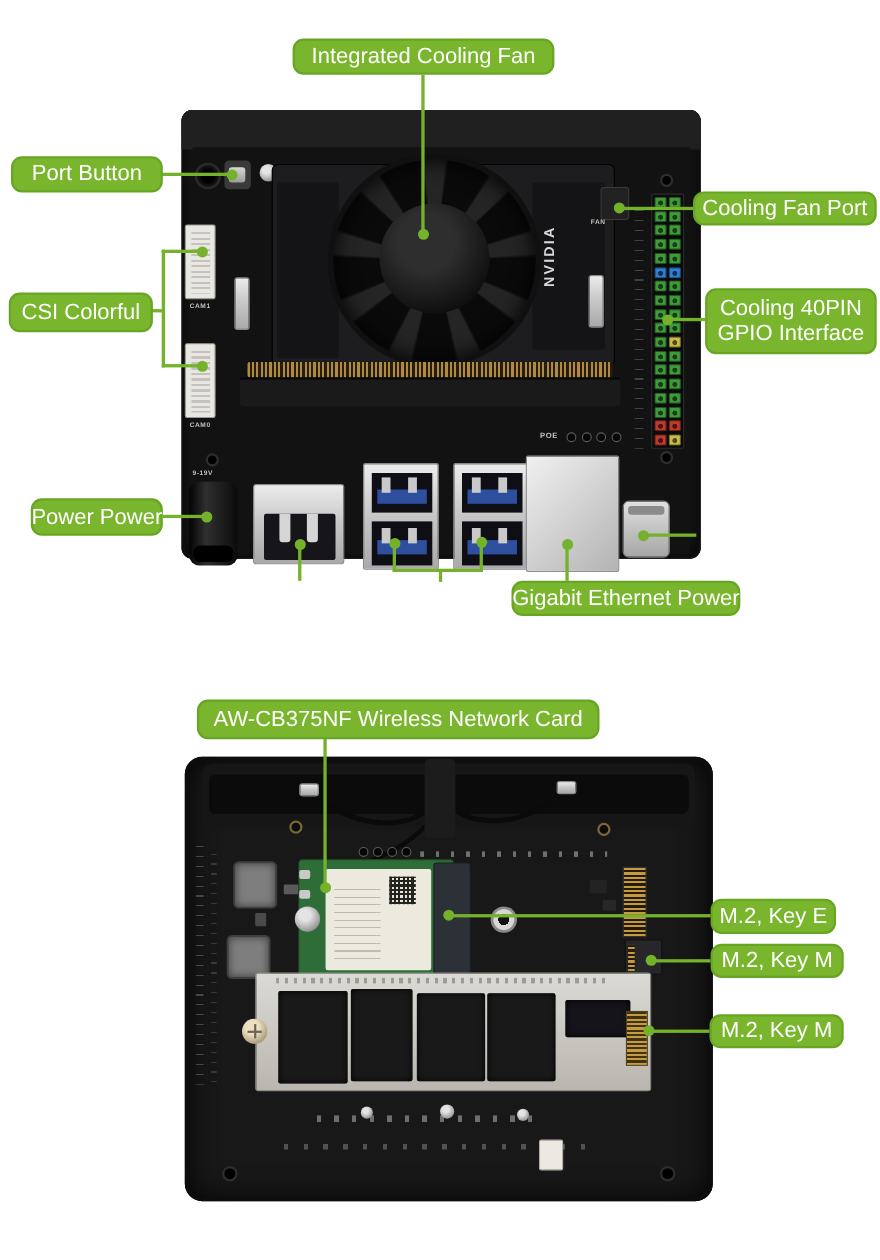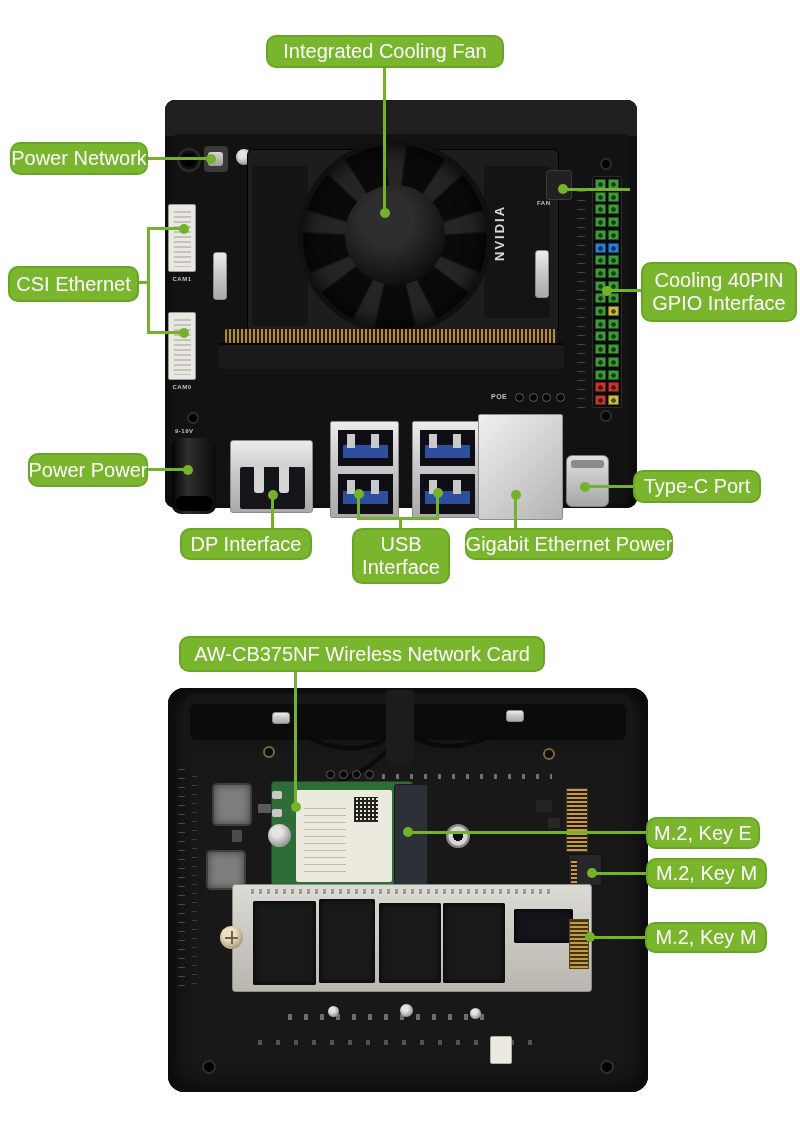--- a/index.html
+++ b/index.html
@@ -357,26 +357,24 @@
   <div class="ll" style="left:412px;top:831px;width:234px;height:3px;"></div>
   <div class="ld" style="left:403px;top:827px;"></div>
 
   <div class="ll" style="left:596px;top:872px;width:50px;height:3px;"></div>
   <div class="ld" style="left:587px;top:868px;"></div>
 
   <div class="ll" style="left:594px;top:936px;width:51px;height:3px;"></div>
   <div class="ld" style="left:585px;top:932px;"></div>
 
   <div class="callout" id="co-fan">Integrated Cooling Fan</div>
-  <div class="callout" id="co-pwrbtn">Power Network</div>
-  <div class="callout" id="co-csi">CSI Ethernet</div>
+  <div class="callout" id="co-pwrbtn">Port Button</div>
+  <div class="callout" id="co-csi">CSI Colorful</div>
+  <div class="callout" id="co-fanport">Cooling Fan Port</div>
   <div class="callout wrap" id="co-gpio">Cooling 40PIN GPIO Interface</div>
   <div class="callout" id="co-pwrport">Power Power</div>
-  <div class="callout" id="co-dp">DP Interface</div>
-  <div class="callout wrap" id="co-usb">USB Interface</div>
   <div class="callout" id="co-eth">Gigabit Ethernet Power</div>
-  <div class="callout" id="co-typec">Type-C Port</div>
   <div class="callout" id="co-wifi">AW-CB375NF Wireless Network Card</div>
   <div class="callout" id="co-m2e">M.2, Key E</div>
   <div class="callout" id="co-m2m1">M.2, Key M</div>
   <div class="callout" id="co-m2m2">M.2, Key M</div>
 
 </div>
 
 </body></html>

